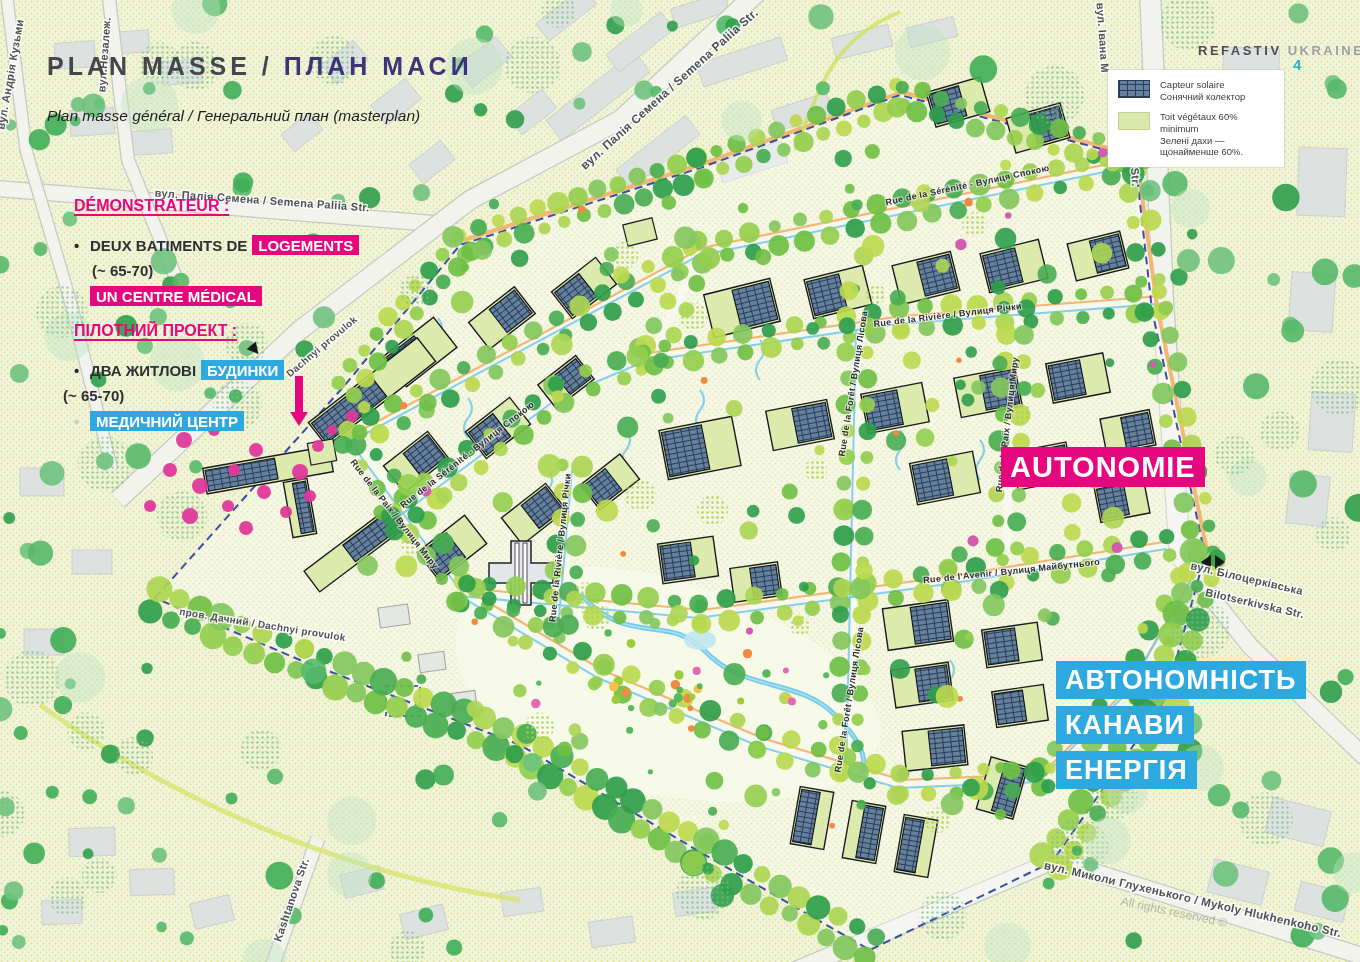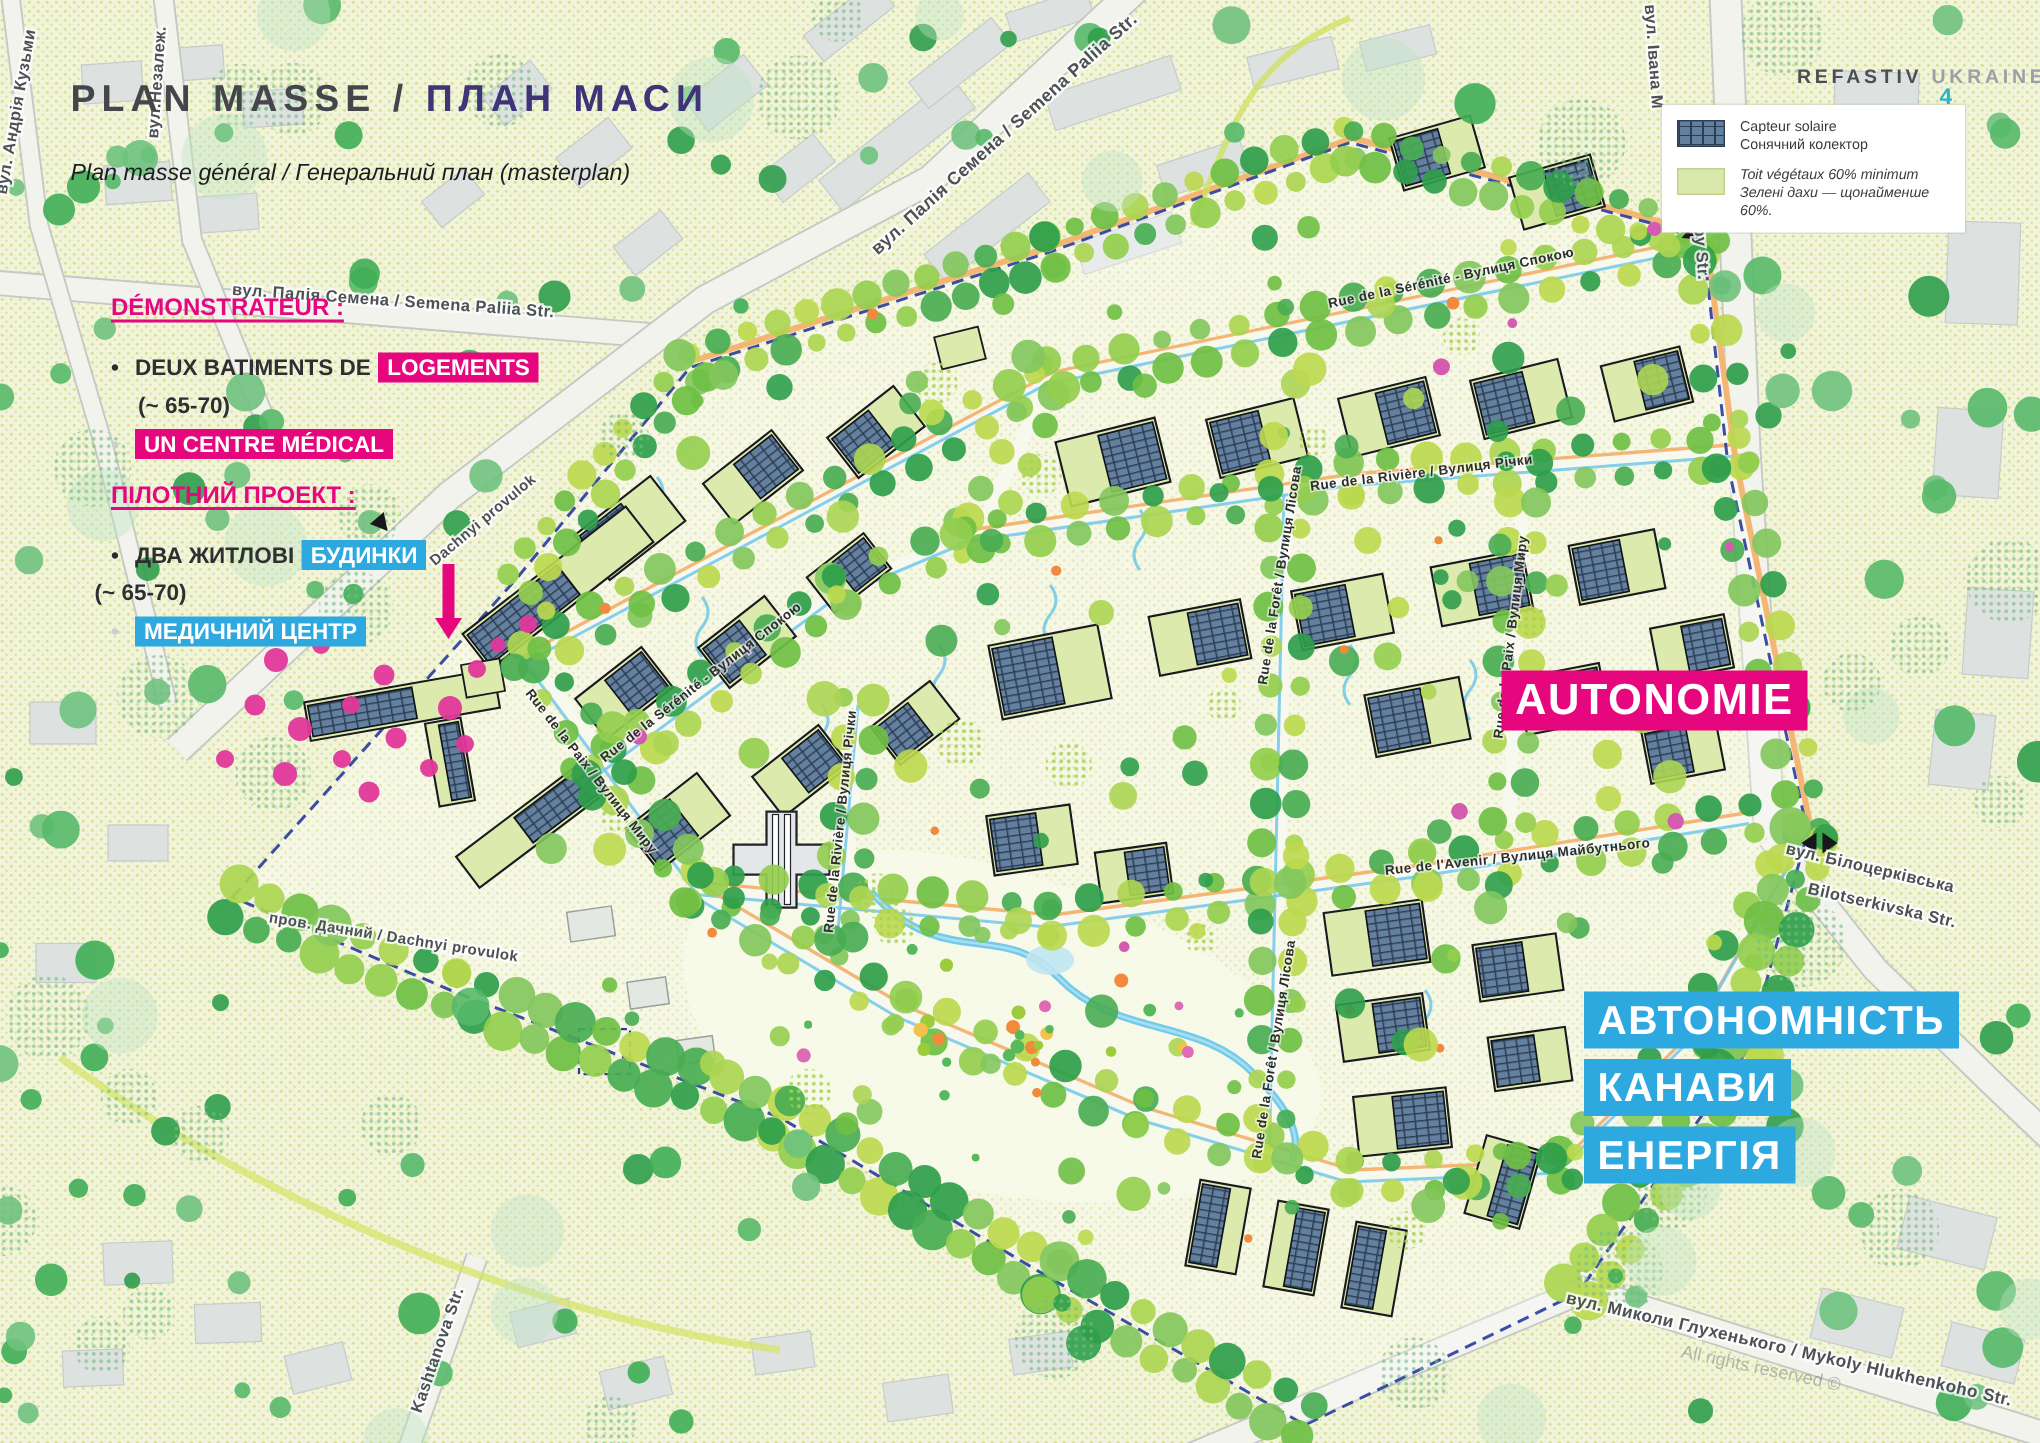--- a/index.html
+++ b/index.html
@@ -23,24 +23,24 @@
   .hl{color:#fff;padding:2px 6px 1px 6px;margin-left:5px;display:inline-block;}
   .hl.pk{background:#e6077f;}
   .hl.bl{background:#2ea9e0;}
   .outdent{margin-left:-11px;}
   
   .callout div{margin-bottom:7px;}
   .callout span{display:inline-block;color:#fff;font-weight:800;padding:4px 9px 3px 9px;white-space:nowrap;}
   .callout.pk span{background:#e6077f;font-size:29px;letter-spacing:1px;}
   .callout.bl span{background:#2ea9e0;font-size:27px;letter-spacing:1px;}
   
-  .legend{left:1108px;top:70px;width:202px;background:#fff;box-shadow:0 0 0 1px rgba(180,185,170,.35);
+  .legend{left:1108px;top:70px;width:176px;background:#fff;box-shadow:0 0 0 1px rgba(180,185,170,.35);
           padding:9px 10px;box-sizing:border-box;}
   .lrow{display:flex;align-items:flex-start;margin-bottom:8px;}
-  .lrow:last-child{margin-bottom:0;font-style:italic;}
+  .lrow:last-child{margin-bottom:0;}
   .sw{width:30px;height:16px;margin-right:10px;flex:0 0 auto;margin-top:1px;}
   .sw.solar{background:
       repeating-linear-gradient(0deg,#2c3e55 0 1px,transparent 1px 6px),
       repeating-linear-gradient(90deg,#2c3e55 0 1px,transparent 1px 8px),#64809f;
       border:1px solid #2c3e55;}
   .sw.roof{background:#d9e8ab;border:1px solid #c2d18c;}
   .ltxt{font-size:9.5px;line-height:1.25;color:#3a3a3a;}
   
   .brand{left:1198px;top:43px;font-size:13px;letter-spacing:2.5px;font-weight:800;color:#4b4f54;white-space:nowrap;}
   .brand .lt{color:#9aa0a6;font-weight:700;}

